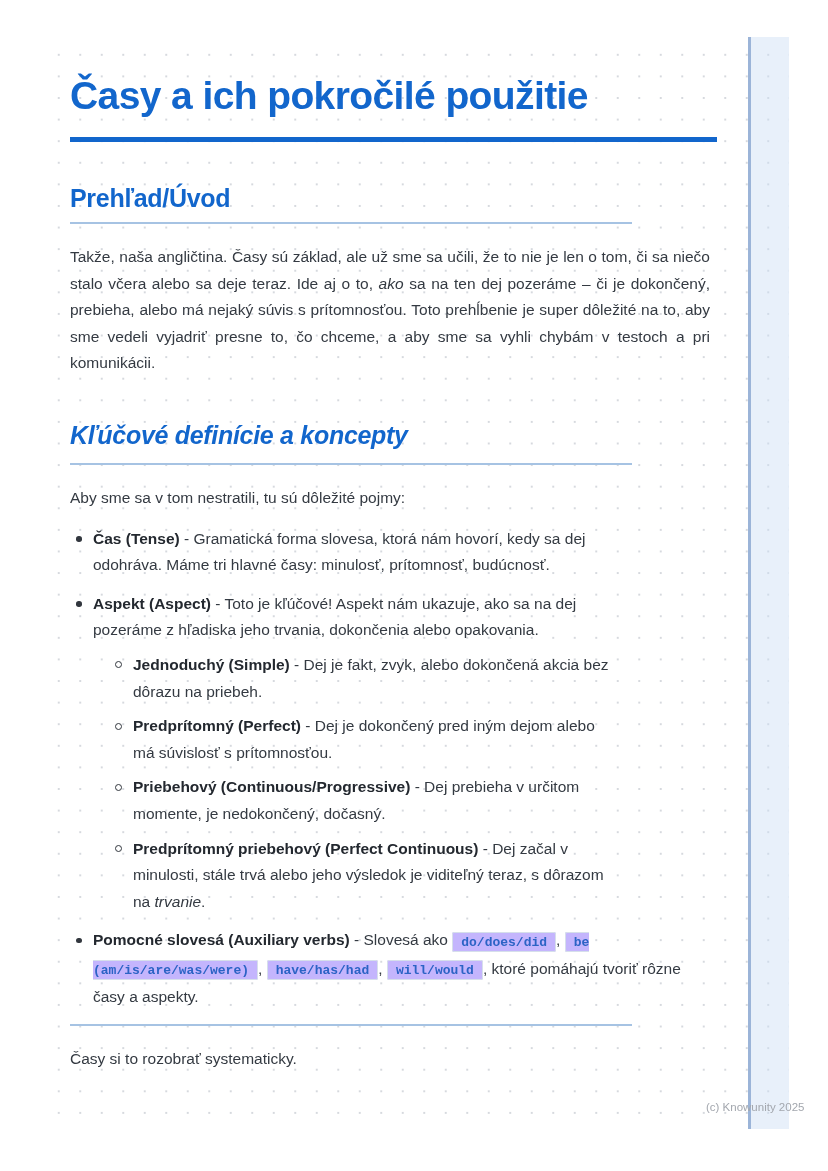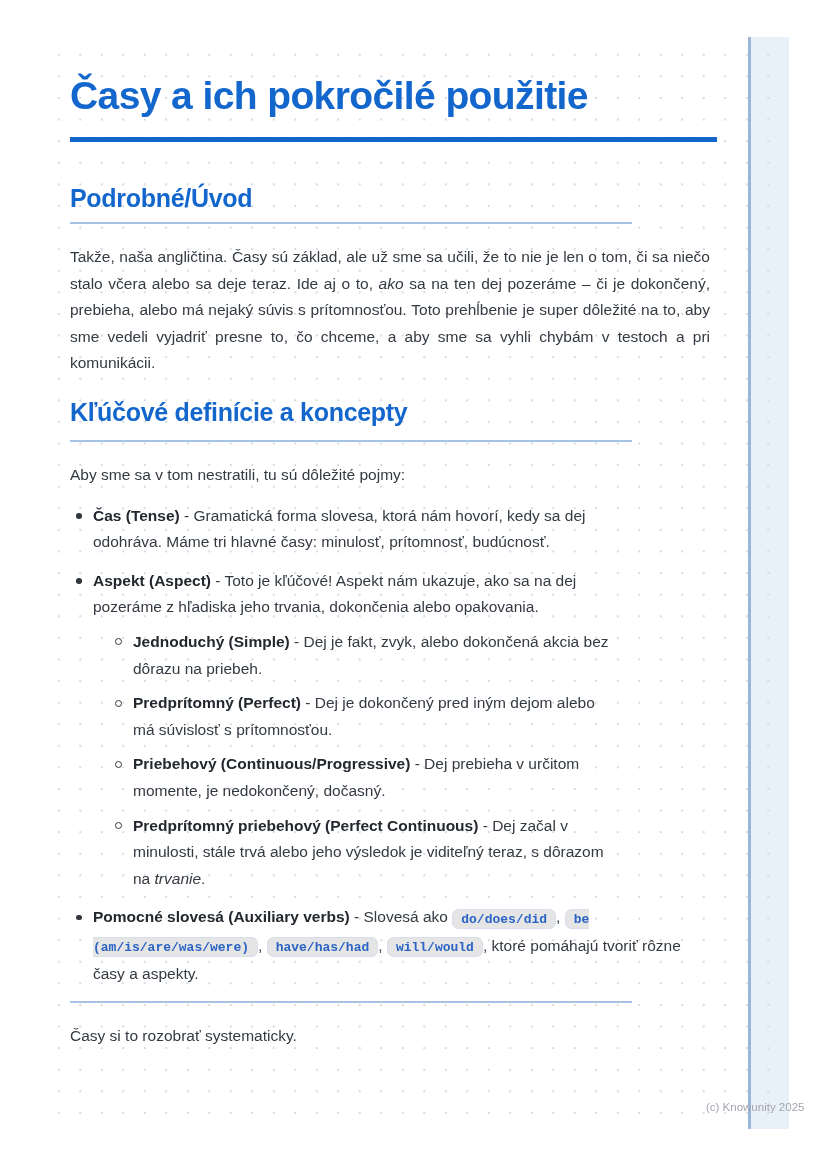--- a/index.html
+++ b/index.html
@@ -49,21 +49,21 @@
   }
   h2 {
     margin: 0;
     font-size: 25px;
     line-height: 30px;
     font-weight: 800;
     letter-spacing: -0.3px;
     color: #1266cc;
   }
   .mt-h2-first { margin-top: 41px; }
-  .mt-h2 { margin-top: 20px; }
+  .mt-h2 { margin-top: 43px; font-style: italic; }
   .mt-h2-last { margin-top: 16px; }
   .h2-rule {
     margin-top: 9px;
     width: 562px; height: 2px;
     background: #a6c3e3;
   }
   .h2-rule.defs { margin-top: 13px; }
   .h2-rule.detail { margin-top: 13px; }
   p {
     margin: 20px 0 0 0;
@@ -111,23 +111,23 @@
     border: 1.5px solid #32373e;
     background: transparent;
   }
   .preline { white-space: pre-line; }
   code.chip {
     display: inline;
     font-family: "Liberation Mono", "DejaVu Sans Mono", monospace;
     font-size: 13px;
     font-weight: bold;
     color: #2b63c5;
-    background: #e5e5e5;
+    background: #c4b5fd;
     border: 1px solid #d6dfeb;
-    border-radius: 7px;
+    border-radius: 2px;
     padding: 1.5px 8px;
   }
   li.aux { line-height: 27px; }
   .watermark {
     position: absolute;
     left: 706px; top: 1101px;
     font-size: 11.5px;
     color: #a3a7ae;
     z-index: 3;
     white-space: nowrap;
@@ -137,21 +137,21 @@
 <body>
 
 <div class="dots-layer"></div>
 <div class="side-stripe"></div>
 
 <div class="content">
 
   <h1>Časy a ich pokročilé použitie</h1>
   <div class="title-rule"></div>
 
-  <h2 class="mt-h2-first">Podrobné/Úvod</h2>
+  <h2 class="mt-h2-first">Prehľad/Úvod</h2>
   <div class="h2-rule"></div>
   <p class="justified"><span>Takže, naša angličtina. Časy sú základ, ale už sme sa učili, že to nie je len o tom, či sa niečo stalo včera alebo sa deje teraz. Ide aj o to, </span><em>ako</em><span> sa na ten dej pozeráme – či je dokončený, prebieha, alebo má nejaký súvis s prítomnosťou. Toto prehĺbenie je super dôležité na to, aby sme vedeli vyjadriť presne to, čo chceme, a aby sme sa vyhli chybám v testoch a pri komunikácii.</span></p>
 
   <h2 class="mt-h2">Kľúčové definície a koncepty</h2>
   <div class="h2-rule defs"></div>
   <p>Aby sme sa v tom nestratili, tu sú dôležité pojmy:</p>
 
   <ul class="main-list">
     <li class="preline"><b>Čas (Tense)</b><span> - Gramatická forma slovesa, ktorá nám hovorí, kedy sa dej
 odohráva. Máme tri hlavné časy: minulosť, prítomnosť, budúcnosť.</span></li>

